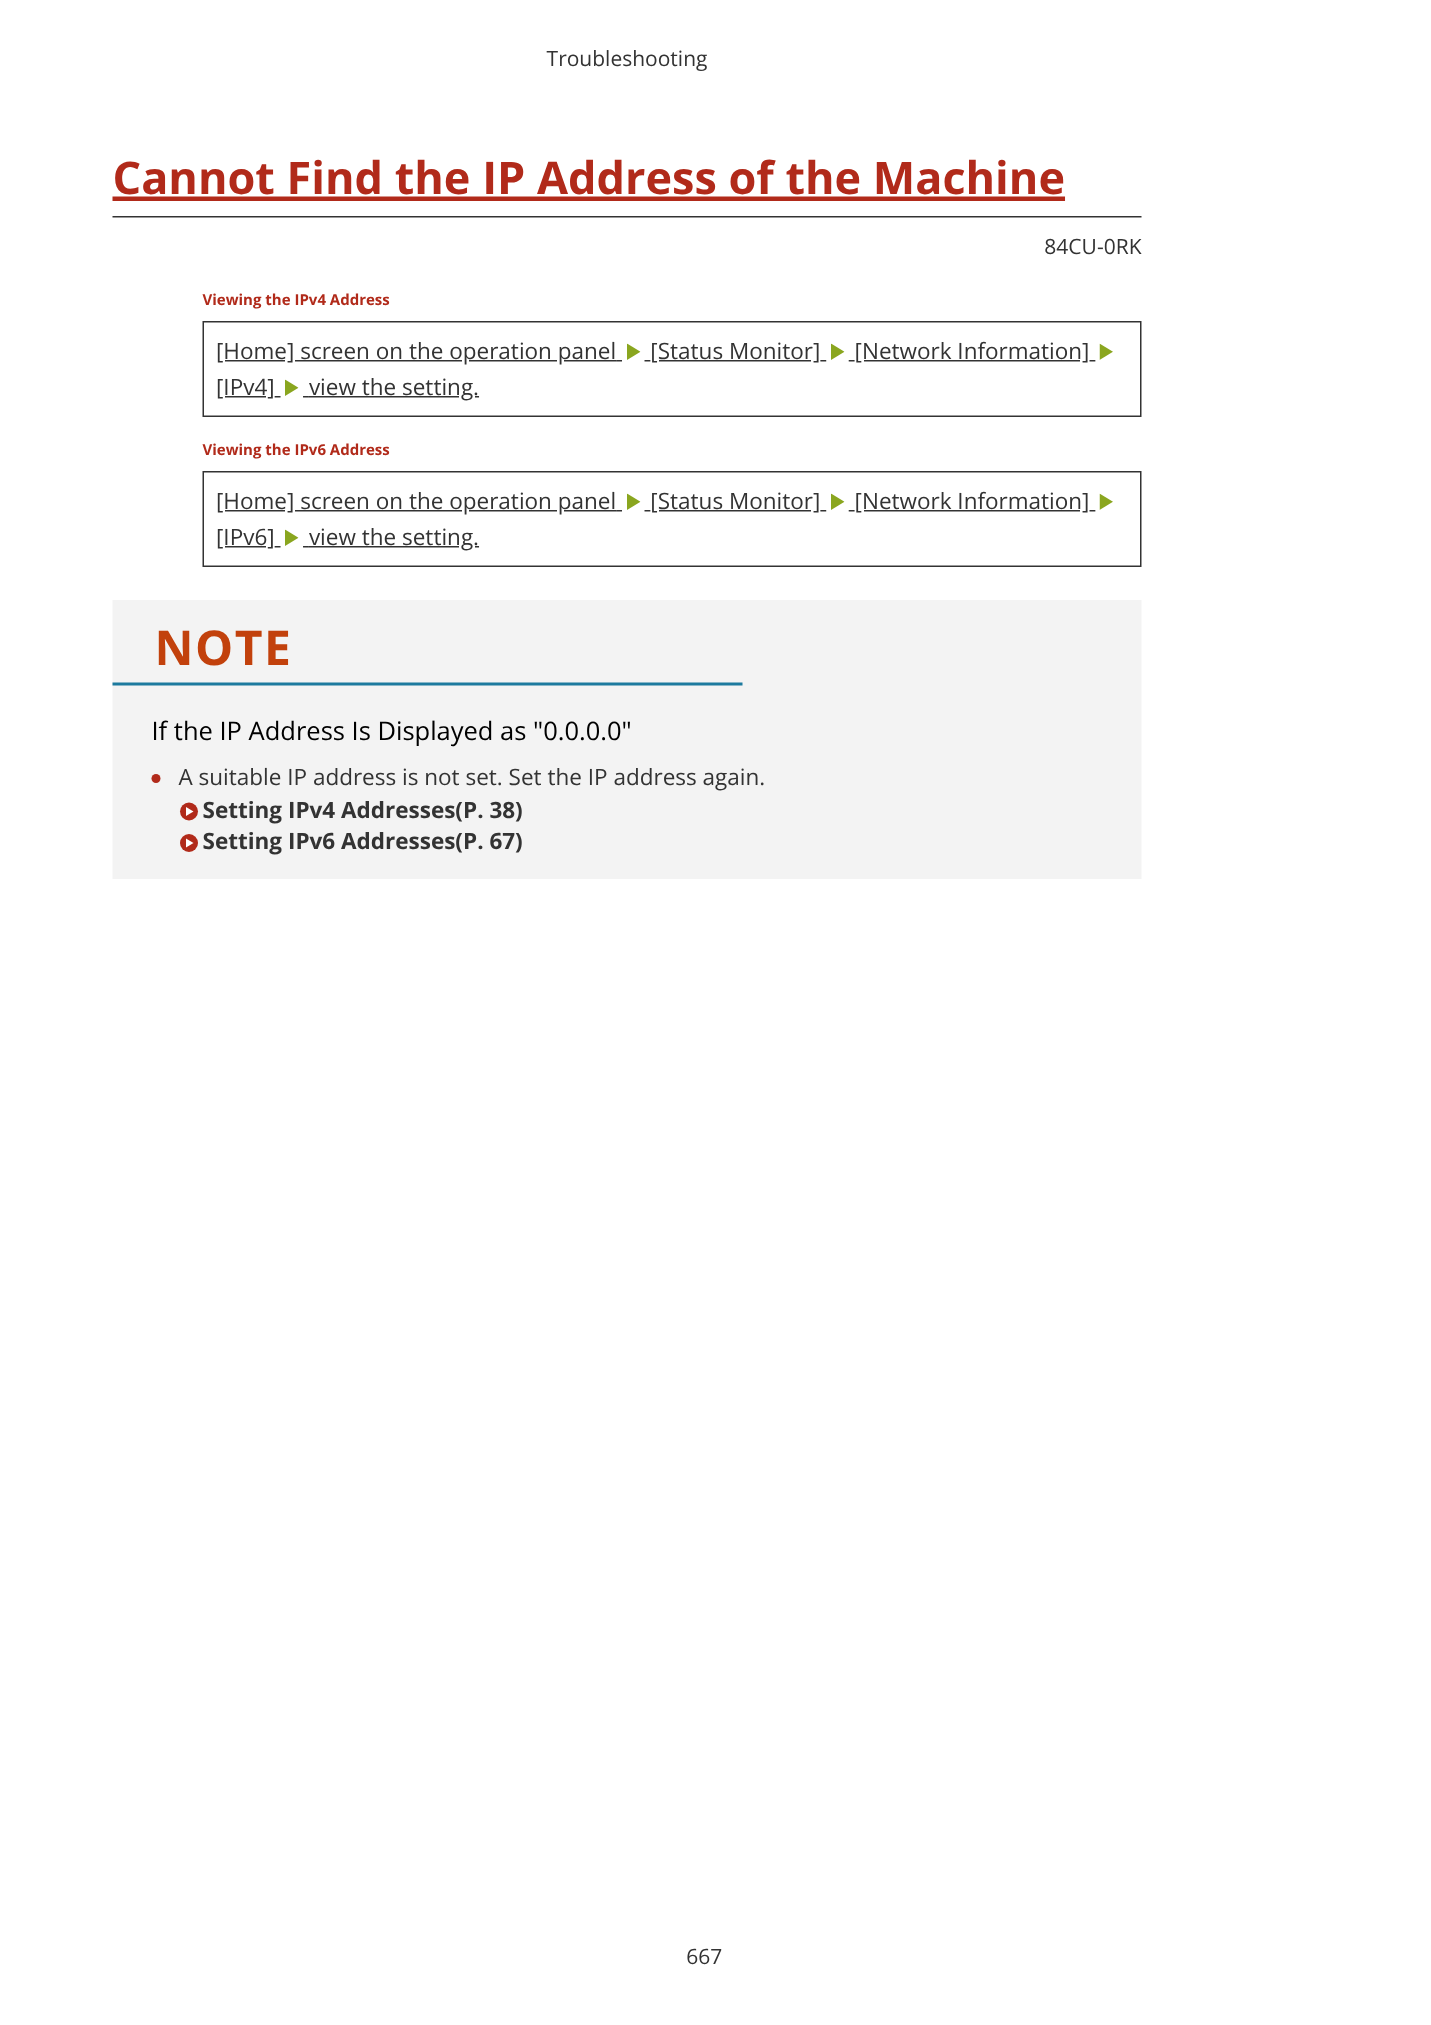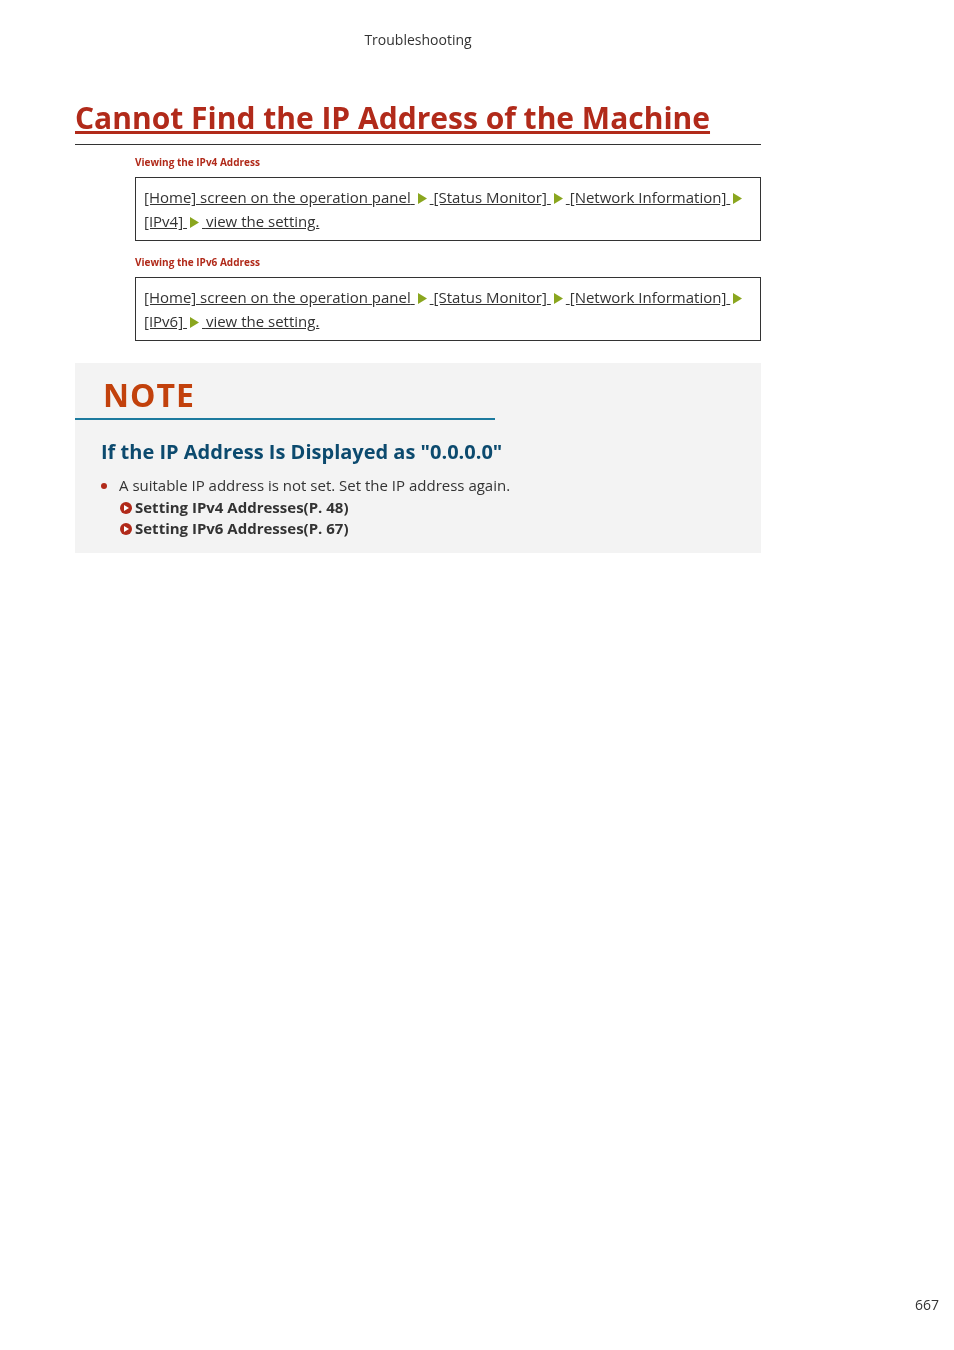--- a/index.html
+++ b/index.html
@@ -82,23 +82,23 @@
     font-size: 32px;
     font-weight: 700;
     letter-spacing: 1px;
     color: #c2410c;
     padding: 10px 0 2px 28px;
     border-bottom: 2px solid #1c7a9e;
     width: 420px;
     box-sizing: border-box;
   }
   .note-sub {
-    font-size: 20px;
-    font-weight: 700;
-    color: #0c4a6e;
+    font-size: 17px;
+    font-weight: 400;
+    color: #000000;
     padding: 18px 26px 10px 26px;
   }
   .note-bullet-row {
     display: flex;
     align-items: flex-start;
     padding: 0 26px 2px 26px;
   }
   .bullet {
     width: 6px;
     height: 6px;
@@ -124,34 +124,35 @@
   .xref-icon {
     display: inline-block;
     margin-right: 2px;
   }
   .xref-icon svg { display: block; }
   .page-number {
     position: absolute;
     left: 0;
     right: 15px;
     bottom: 36px;
-    text-align: right;
+    text-align: center;
     font-size: 14px;
     color: #333;
   }
 </style>
 </head>
 <body>
 
 <div class="page">
 
   <div class="header-running">Troubleshooting</div>
 
   <h1 class="h1">Cannot Find the IP Address of the Machine</h1>
 
+  <div class="doc-id">84CU-0RK</div>
 
 
   <div class="section">
     <div class="section-title">Viewing the IPv4 Address</div>
     <div class="step-box">
       <span>[Home] screen on the operation panel</span>
       <span class="arrow"><svg width="9" height="11" viewBox="0 0 9 11">
             <polygon points="0,0 9,5.5 0,11" fill="#8aa61f"></polygon>
           </svg></span>
       <span>[Status Monitor]</span>
@@ -202,21 +203,21 @@
       <span class="bullet"></span>
       <span class="note-body-text">A suitable IP address is not set. Set the IP address again.</span>
     </div>
     <div class="xref">
       <span class="xref-icon">
         <svg width="14" height="14" viewBox="0 0 14 14">
             <circle cx="7" cy="7" r="6" fill="#b12a1a"></circle>
             <polygon points="5,4 10,7 5,10" fill="#ffffff"></polygon>
           </svg>
       </span>
-      <span>Setting IPv4 Addresses(P. 48)</span>
+      <span>Setting IPv4 Addresses(P. 38)</span>
     </div>
     <div class="xref">
       <span class="xref-icon">
         <svg width="14" height="14" viewBox="0 0 14 14">
             <circle cx="7" cy="7" r="6" fill="#b12a1a"></circle>
             <polygon points="5,4 10,7 5,10" fill="#ffffff"></polygon>
           </svg>
       </span>
       <span>Setting IPv6 Addresses(P. 67)</span>
     </div>

